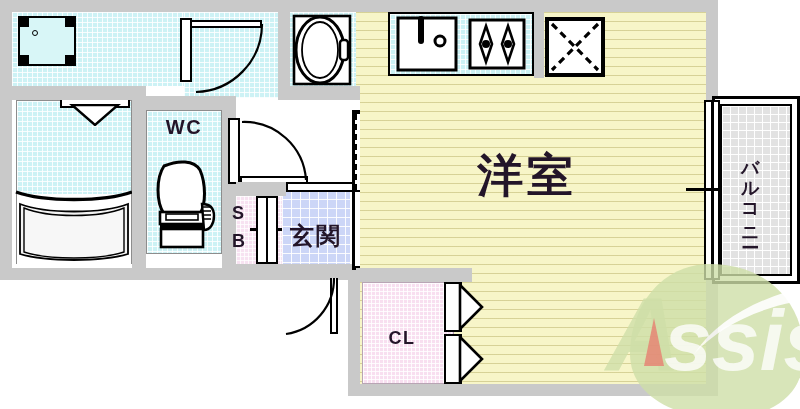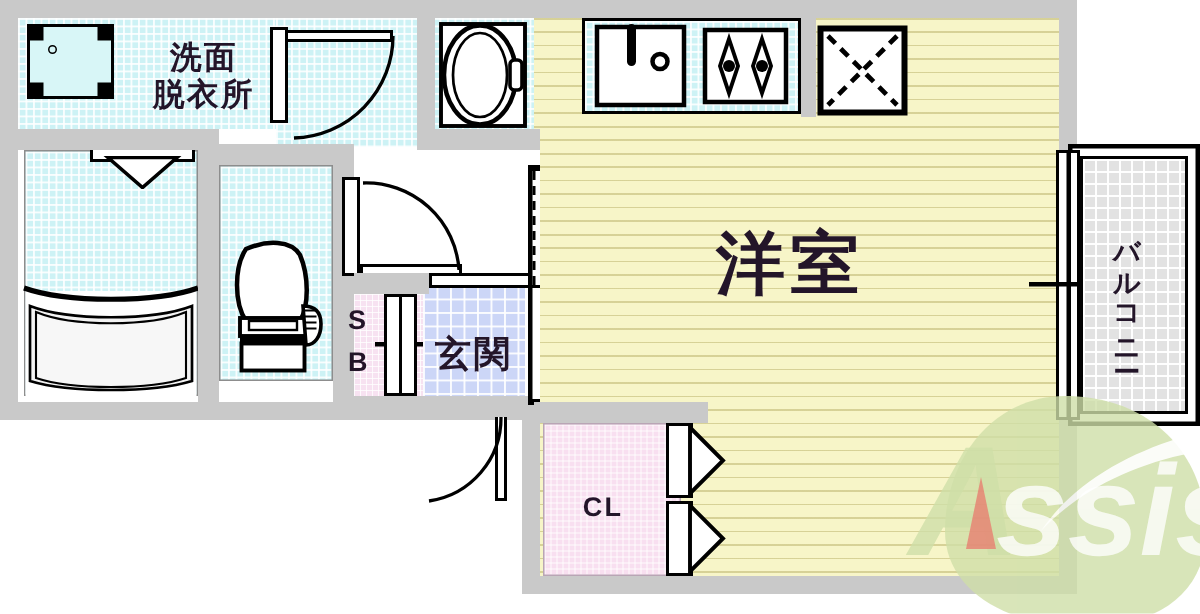--- a/index.html
+++ b/index.html
@@ -90,22 +90,20 @@
   <div class="abs tile-cyan" style="left:184px;top:12px;width:104px;height:86px;"></div>
 
   <div class="abs hard" style="left:18px;top:16px;width:58px;height:50px;background:#d8f6f7;">
     <div class="abs" style="left:0;top:0;width:9px;height:9px;background:#000;"></div>
     <div class="abs" style="right:0;top:0;width:9px;height:9px;background:#000;"></div>
     <div class="abs" style="left:0;bottom:0;width:9px;height:9px;background:#000;"></div>
     <div class="abs" style="right:0;bottom:0;width:9px;height:9px;background:#000;"></div>
     <div class="abs" style="left:12px;top:12px;width:6px;height:6px;border:1.6px solid #000;border-radius:50%;"></div>
   </div>
 
-  <div class="abs lbl lbl-jp" style="left:84px;top:26px;width:104px;font-size:21px;">洗面
-脱衣所</div>
 
   <div class="abs" style="left:180px;top:18px;width:12px;height:64px;background:#fff;border:2.5px solid #000;"></div>
   <div class="abs hard-thin" style="left:190px;top:20px;width:72px;height:8px;"></div>
   <svg class="abs" style="left:190px;top:20px;width:88px;height:76px;" viewBox="0 0 88 76">
     <path d="M72 4 A68 68 0 0 1 6 72" fill="none" stroke="#000" stroke-width="2.2"></path>
   </svg>
 
   <div class="abs tile-cyan" style="left:16px;top:100px;width:116px;height:164px;border:1px solid #8d8d8d;"></div>
 
   <div class="abs hard" style="left:60px;top:92px;width:70px;height:16px;"></div>
@@ -121,20 +119,21 @@
     <path d="M10 22 C34 32 86 32 110 22 L110 66 C86 74 34 74 10 66 Z" fill="#f7f7f7" stroke="#000" stroke-width="1.4"></path>
   </svg>
 
   <div class="abs wallblock nb" style="left:132px;top:96px;width:14px;height:172px;"></div>
   <div class="abs wallblock nb" style="left:12px;top:86px;width:134px;height:14px;"></div>
 
   <div class="abs tile-cyan" style="left:146px;top:110px;width:76px;height:144px;border:1px solid #8d8d8d;"></div>
   <div class="abs wallblock nb" style="left:146px;top:96px;width:90px;height:14px;"></div>
   <div class="abs wallblock nb" style="left:222px;top:96px;width:14px;height:172px;"></div>
 
+  <div class="abs lbl" style="left:146px;top:116px;width:76px;font-size:20px;">WC</div>
 
   <svg class="abs" style="left:150px;top:160px;width:68px;height:92px;" viewBox="0 0 68 92">
     <path d="M14 6 C28 0 44 0 50 10 C56 24 56 44 50 54 C42 64 22 64 14 54
              C6 42 6 18 14 6 Z" fill="#fff" stroke="#000" stroke-width="3"></path>
     <rect x="10" y="52" width="44" height="12" fill="#fff" stroke="#000" stroke-width="2.6"></rect>
     <rect x="16" y="54" width="32" height="6" fill="#fff" stroke="#000" stroke-width="1.6"></rect>
     <rect x="10" y="64" width="44" height="5" fill="#000"></rect>
     <rect x="11" y="69" width="42" height="18" fill="#fff" stroke="#000" stroke-width="2.6"></rect>
     <path d="M52 44 C62 44 64 50 64 56 C64 64 60 70 54 70 Z" fill="#fff" stroke="#000" stroke-width="2.4"></path>
     <path d="M53 47 h8 M53 51 h8 M53 55 h8 M53 59 h8" stroke="#000" stroke-width="1.4"></path>

